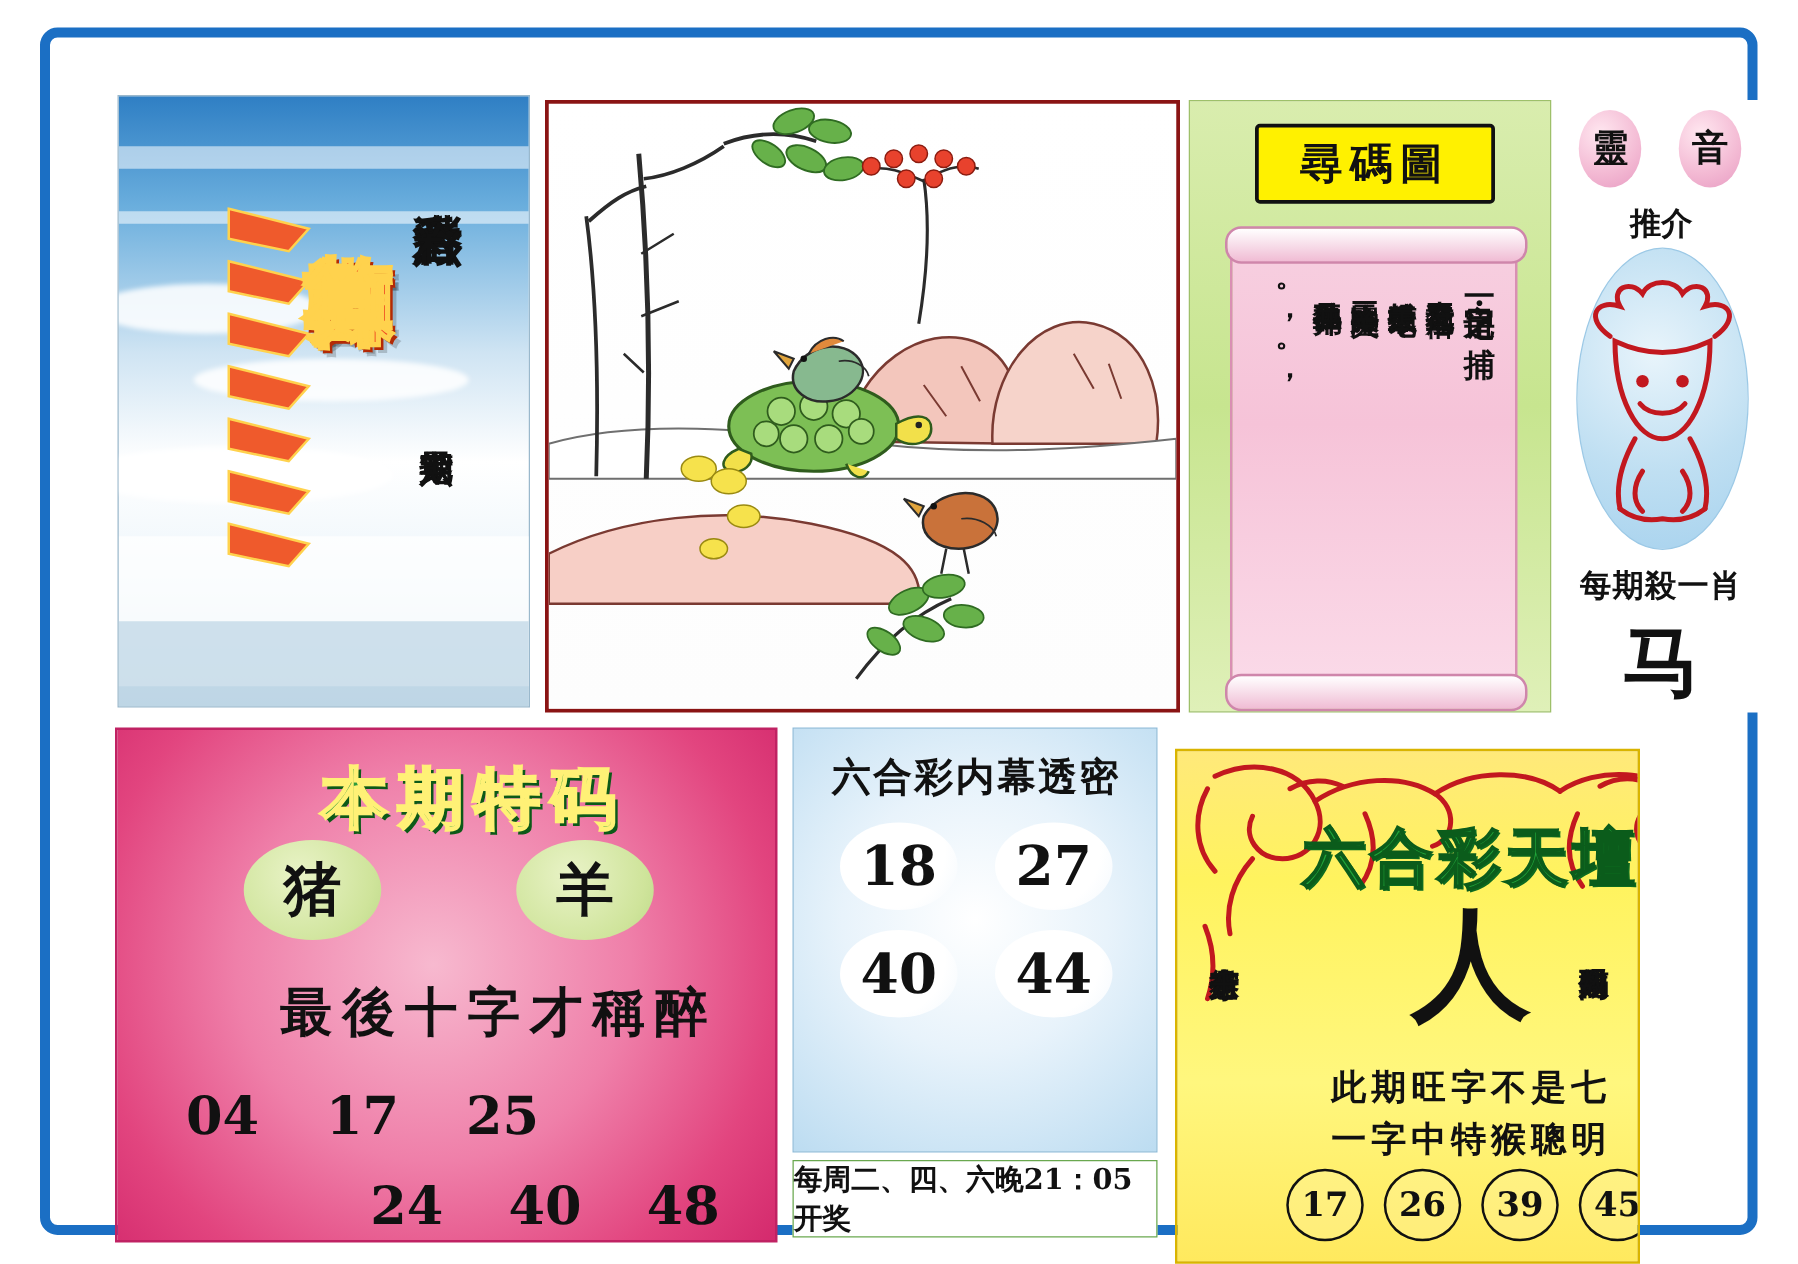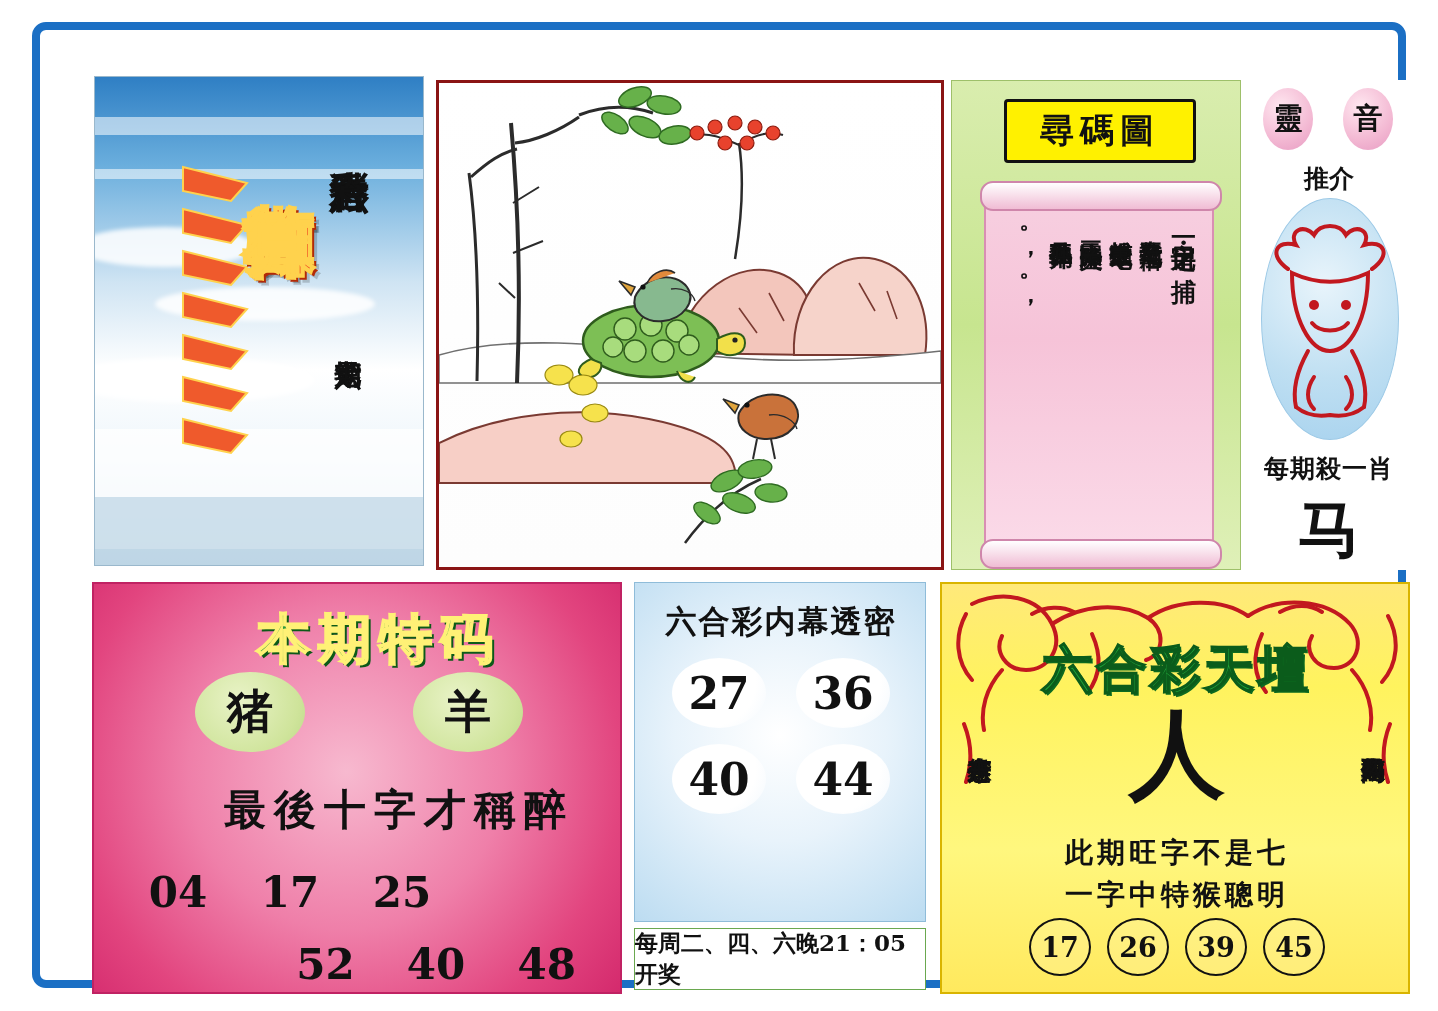--- a/index.html
+++ b/index.html
@@ -306,22 +306,22 @@
     border: 1px solid #6aa84f;
     box-sizing: border-box;
     display: flex; align-items: center; justify-content: center;
     font-family: "DejaVu Serif", "Liberation Serif", serif;
     font-weight: bold; font-size: 23px; color: #111;
   }
 
   
   .tiantan {
     position: absolute;
-    left: 900px; top: 552px;
-    width: 470px; height: 412px;
+    left: 900px; top: 569px;
+    width: 372px; height: 412px;
     background: linear-gradient(180deg,#ffe97a 0%, #fff35e 25%, #fff77e 65%, #ffe95e 100%);
     border: 2px solid #d9b400;
     box-sizing: border-box;
     overflow: hidden;
   }
   .tt-title {
     position: absolute; left: 0; top: 52px; width: 470px;
     text-align: center;
     font-family: "DejaVu Serif", "Liberation Serif", serif;
     font-weight: bold; font-size: 50px; letter-spacing: 4px;
@@ -534,35 +534,35 @@
       </div>
       <div class="tema-phrase">最後十字才稱醉</div>
       <div class="tema-rows">
         <div class="tema-row">
           <div class="tema-num">04</div>
           <div class="tema-num">17</div>
           <div class="tema-num">25</div>
         </div>
         <div class="tema-row">
           <div class="tema-label"></div>
-          <div class="tema-num">52</div>
+          <div class="tema-num">24</div>
           <div class="tema-num">40</div>
           <div class="tema-num">48</div>
         </div>
       </div>
     </div>
 
     <div class="neimu">
       <div class="neimu-title">六合彩内幕透密</div>
       <div class="neimu-grid">
         <div class="neimu-cell">
-            <span>27</span>
+            <span>18</span>
           </div>
         <div class="neimu-cell">
-            <span>36</span>
+            <span>27</span>
           </div>
         <div class="neimu-cell">
             <span>40</span>
           </div>
         <div class="neimu-cell">
             <span>44</span>
           </div>
       </div>
     </div>
     <div class="neimu-foot">每周二、四、六晚21：05开奖</div>

